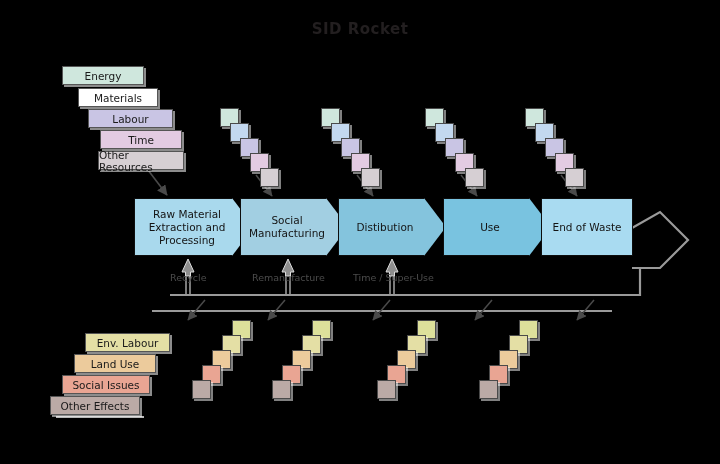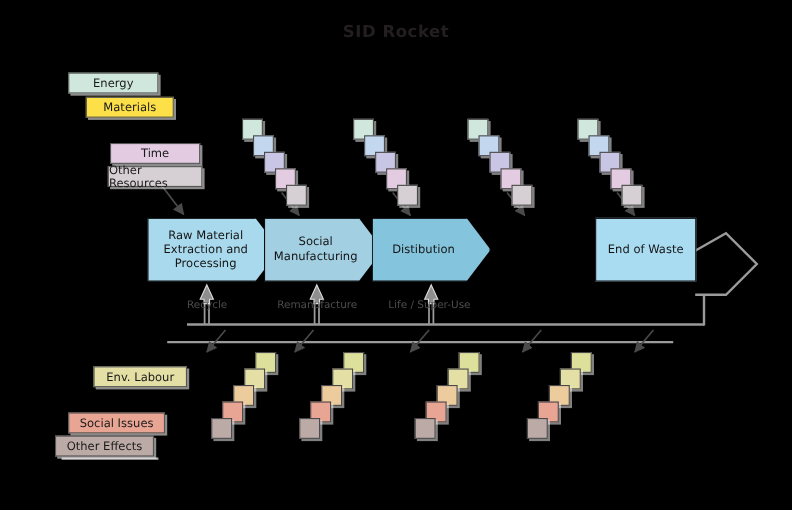--- a/index.html
+++ b/index.html
@@ -134,36 +134,39 @@
       <path d="M386,272 L392,259 L398,272 L394.5,272 L394.5,276 L389.5,276 L389.5,272 z" fill="#8e8e8e" stroke="#dcdcdc" stroke-width="1"></path>
     </g>
 
     <line x1="56" y1="417" x2="144" y2="417" stroke="#b9b9b9" stroke-width="2"></line>
     <line x1="56" y1="398" x2="56" y2="418" stroke="#b9b9b9" stroke-width="0"></line>
   </svg>
 
   <div class="title">SID Rocket</div>
 
   <div class="lbl" style="left: 62px; top: 66px; width: 82px; background: rgb(207, 231, 221);">Energy</div>
-  <div class="lbl" style="left: 78px; top: 88px; width: 80px; background: #fde047; text-align: right;">Materials</div>
+  <div class="lbl" style="left: 78px; top: 88px; width: 80px; background: #ffffff; text-align: right;">Materials</div>
+  <div class="lbl" style="left: 88px; top: 109px; width: 85px; background: rgb(201, 197, 228);">Labour</div>
   <div class="lbl" style="left: 100px; top: 130px; width: 82px; background: rgb(227, 203, 226);">Time</div>
   <div class="lbl" style="left: 98px; top: 151px; width: 86px; background: rgb(214, 207, 211);">Other Resources</div>
 
   <div class="lbl" style="left: 85px; top: 333px; width: 85px; background: rgb(228, 223, 165);">Env. Labour</div>
+  <div class="lbl" style="left: 74px; top: 354px; width: 82px; background: rgb(236, 203, 156);">Land Use</div>
   <div class="lbl" style="left: 62px; top: 375px; width: 88px; background: rgb(233, 165, 147);">Social Issues</div>
   <div class="lbl" style="left: 50px; top: 396px; width: 90px; background: rgb(187, 170, 166);">Other Effects</div>
 
   <div class="proc chev" style="left: 134px; width: 120px; background: rgb(169, 217, 237);">Raw Material Extraction and Processing</div>
   <div class="proc chev" style="left: 240px; width: 108px; background: rgb(162, 207, 226);">Social Manufacturing</div>
   <div class="proc chev" style="left: 338px; width: 108px; background: rgb(132, 196, 221);">Distibution</div>
+  <div class="proc chev" style="left: 443px; width: 108px; background: rgb(121, 195, 224);">Use</div>
   <div class="proc" style="left: 541px; width: 92px; background: rgb(169, 219, 241);">End of Waste</div>
 
   <div class="midlbl" style="left:170px; top:272px;">Recycle</div>
   <div class="midlbl" style="left:252px; top:272px;">Remanufacture</div>
-  <div class="midlbl" style="left:353px; top:272px;">Life / Super-Use</div>
+  <div class="midlbl" style="left:353px; top:272px;">Time / Super-Use</div>
 
   <div id="squares">
       <div class="sq" style="left: 220px; top: 108px; background: rgb(207, 231, 221);"></div>
       <div class="sq" style="left: 230px; top: 123px; background: rgb(195, 216, 239);"></div>
       <div class="sq" style="left: 240px; top: 138px; background: rgb(201, 197, 228);"></div>
       <div class="sq" style="left: 250px; top: 153px; background: rgb(227, 203, 226);"></div>
       <div class="sq" style="left: 260px; top: 168px; background: rgb(214, 207, 211);"></div>
       <div class="sq" style="left: 321px; top: 108px; background: rgb(207, 231, 221);"></div>
       <div class="sq" style="left: 331px; top: 123px; background: rgb(195, 216, 239);"></div>
       <div class="sq" style="left: 341px; top: 138px; background: rgb(201, 197, 228);"></div>

